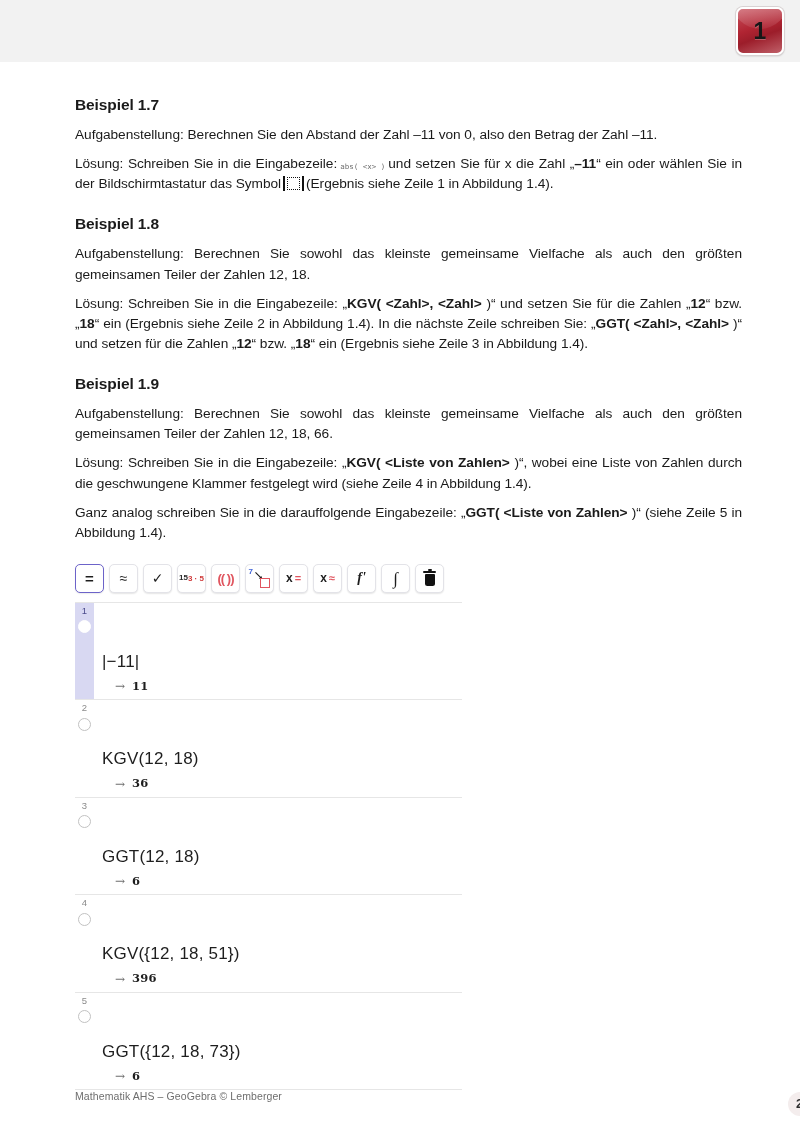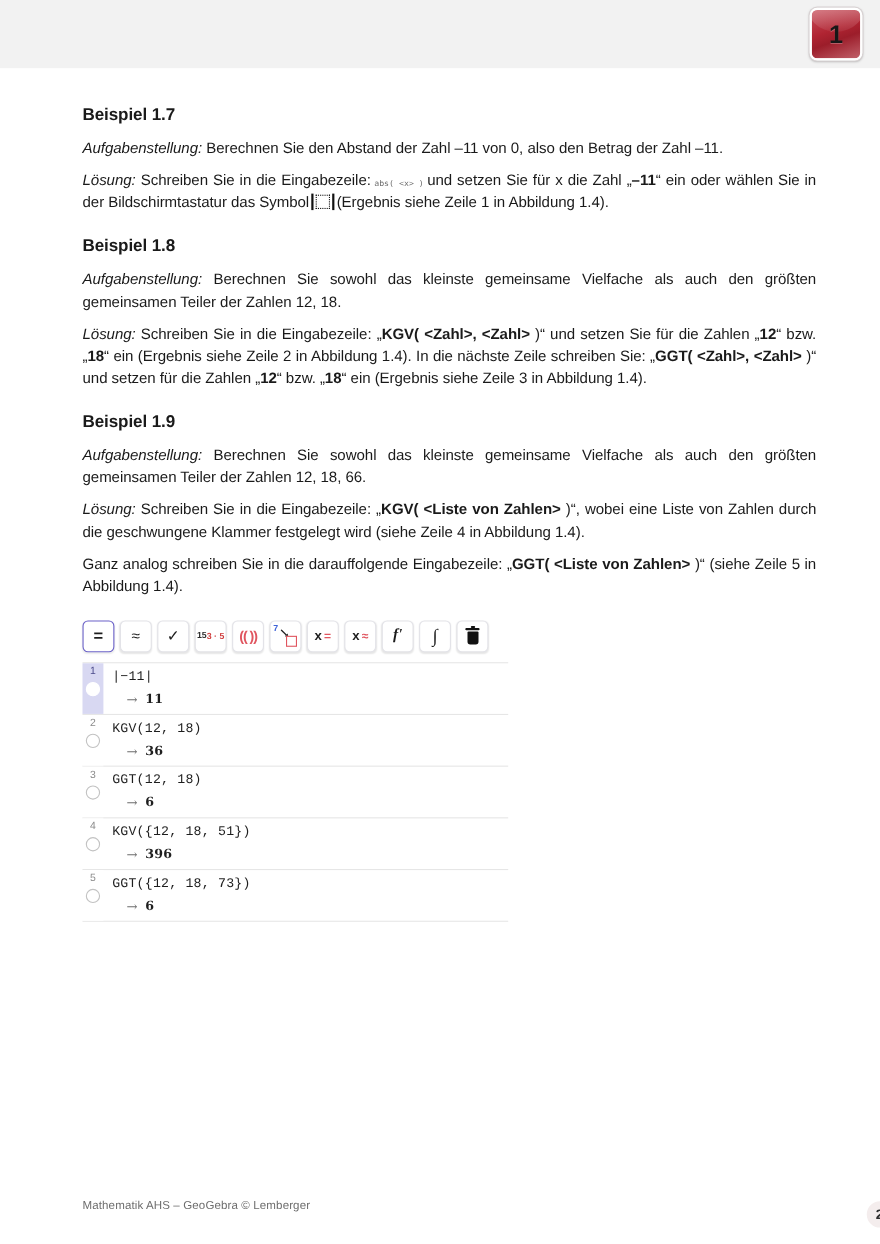--- a/index.html
+++ b/index.html
@@ -58,21 +58,21 @@
     font-size:15.5px;font-weight:bold;margin:0 0 11px 0;
     letter-spacing:-0.1px;
   }
   .block{margin-bottom:21px;}
   p.para{
     font-size:13.7px;line-height:1.47;margin:0 0 9px 0;
     text-align:justify;
     letter-spacing:-0.05px;
   }
   p.para:last-child{margin-bottom:0;}
-  .lbl{font-style:italic;}
+  .lbl{}
   .b{font-weight:bold;}
 
   
   .chip-abs{
     display:inline-block;vertical-align:-1px;
     font-family:"DejaVu Sans Mono", monospace;
     font-size:7.5px;color:#6d6d6d;letter-spacing:0;
     transform:scaleY(.95);
     margin:0 3px;
     white-space:nowrap;
@@ -167,23 +167,24 @@
   .ggb-row.active .row-num{color:#4b4b8c;}
   .row-dot{
     width:11px;height:11px;border-radius:50%;
     border:1px solid #c2c2c2;background:transparent;
   }
   .ggb-row.active .row-dot{background:#ffffff;border-color:#ffffff;}
   .row-body{
     flex:1;padding:3px 0 4px 8px;
   }
   .row-expr{
-    font-family:Liberation Mono, monospace;
-    font-size:12px;color:#1e1e1e;line-height:1.5;
+    font-family:Liberation Sans, sans-serif;
+    font-size:17px;color:#1e1e1e;line-height:1.5;
     letter-spacing:.2px;
+    margin-top:43px;
   }
   .row-result{
     font-family:"DejaVu Serif", serif;
     font-size:11.5px;color:#1e1e1e;line-height:1.5;
     margin-top:3px;display:flex;align-items:center;gap:7px;
     padding-left:13px;
   }
   .row-result .arrow-g{color:#6f6f6f;font-size:12px;}
   .row-result .val{font-weight:bold;letter-spacing:.2px;}
 

